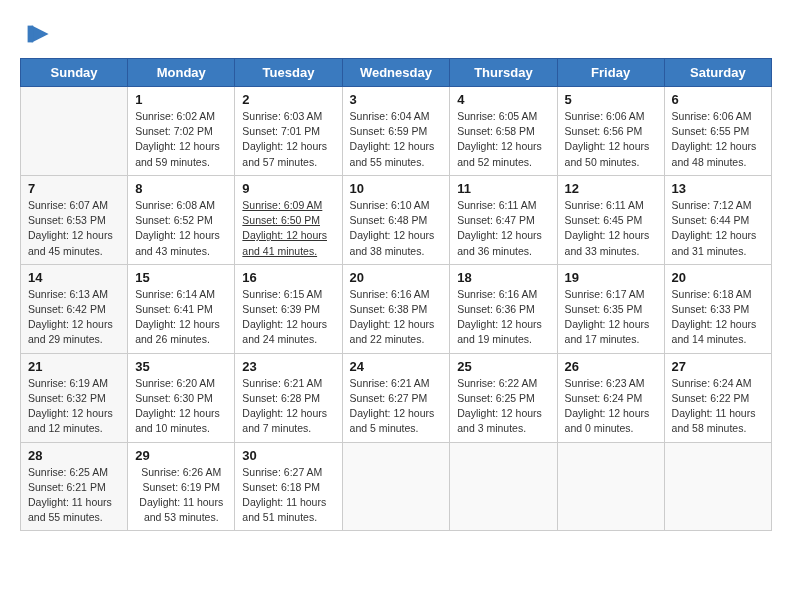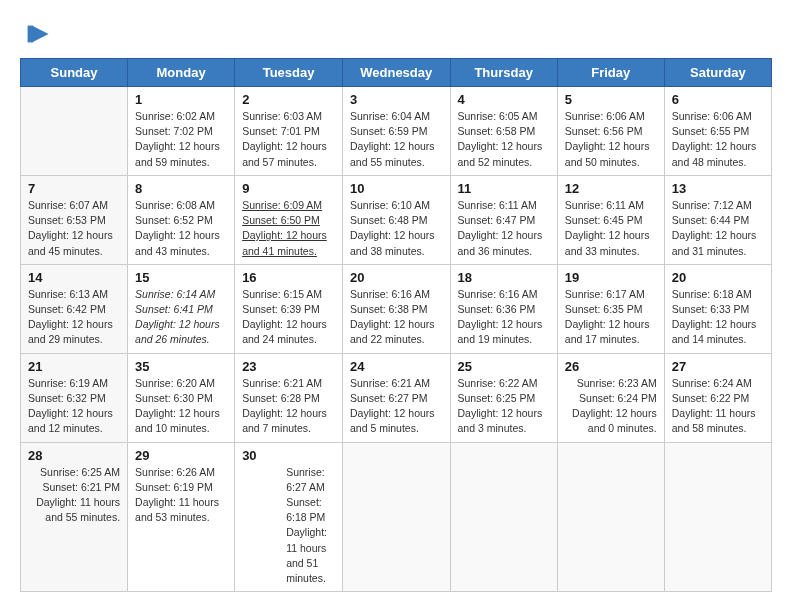--- a/index.html
+++ b/index.html
@@ -222,21 +222,21 @@
       <tr>
         <td>
           <span class="day-number">14</span>
           <div class="day-info" style="white-space: pre-line;">Sunrise: 6:13 AM
 Sunset: 6:42 PM
 Daylight: 12 hours
 and 29 minutes.</div>
         </td>
         <td>
           <span class="day-number">15</span>
-          <div class="day-info" style="white-space: pre-line; font-style: italic;">Sunrise: 6:14 AM
+          <div class="day-info" style="white-space: pre-line;">Sunrise: 6:14 AM
 Sunset: 6:41 PM
 Daylight: 12 hours
 and 26 minutes.</div>
         </td>
         <td>
           <span class="day-number">16</span>
           <div class="day-info" style="white-space: pre-line;">Sunrise: 6:15 AM
 Sunset: 6:39 PM
 Daylight: 12 hours
 and 24 minutes.</div>
@@ -301,51 +301,51 @@
         </td>
         <td>
           <span class="day-number">25</span>
           <div class="day-info" style="white-space: pre-line;">Sunrise: 6:22 AM
 Sunset: 6:25 PM
 Daylight: 12 hours
 and 3 minutes.</div>
         </td>
         <td>
           <span class="day-number">26</span>
-          <div class="day-info" style="white-space: pre-line; text-align: right;">Sunrise: 6:23 AM
+          <div class="day-info" style="white-space: pre-line;">Sunrise: 6:23 AM
 Sunset: 6:24 PM
 Daylight: 12 hours
 and 0 minutes.</div>
         </td>
         <td>
           <span class="day-number">27</span>
           <div class="day-info" style="white-space: pre-line;">Sunrise: 6:24 AM
 Sunset: 6:22 PM
 Daylight: 11 hours
 and 58 minutes.</div>
         </td>
       </tr>
       <tr>
         <td>
           <span class="day-number">28</span>
-          <div class="day-info" style="white-space: pre-line; text-align: right;">Sunrise: 6:25 AM
+          <div class="day-info" style="white-space: pre-line;">Sunrise: 6:25 AM
 Sunset: 6:21 PM
 Daylight: 11 hours
 and 55 minutes.</div>
         </td>
         <td>
           <span class="day-number">29</span>
-          <div class="day-info" style="white-space: pre-line;">Sunrise: 6:26 AM
+          <div class="day-info" style="white-space: pre-line; text-align: center;">Sunrise: 6:26 AM
 Sunset: 6:19 PM
 Daylight: 11 hours
 and 53 minutes.</div>
         </td>
         <td>
           <span class="day-number">30</span>
-          <div class="day-info" style="white-space: pre-line; margin-left: 44px;">Sunrise: 6:27 AM
+          <div class="day-info" style="white-space: pre-line;">Sunrise: 6:27 AM
 Sunset: 6:18 PM
 Daylight: 11 hours
 and 51 minutes.</div>
         </td>
         <td class="empty-cell"></td>
         <td class="empty-cell"></td>
         <td class="empty-cell"></td>
         <td class="empty-cell"></td>
       </tr>
     </tbody>

